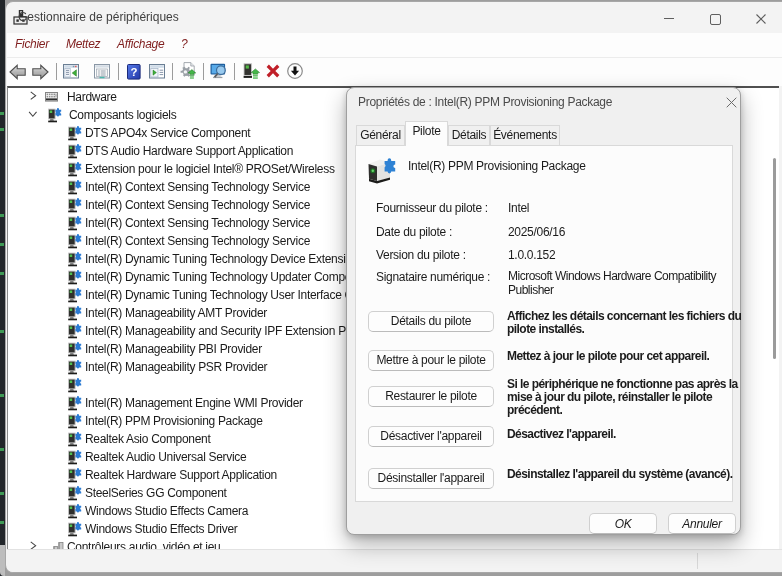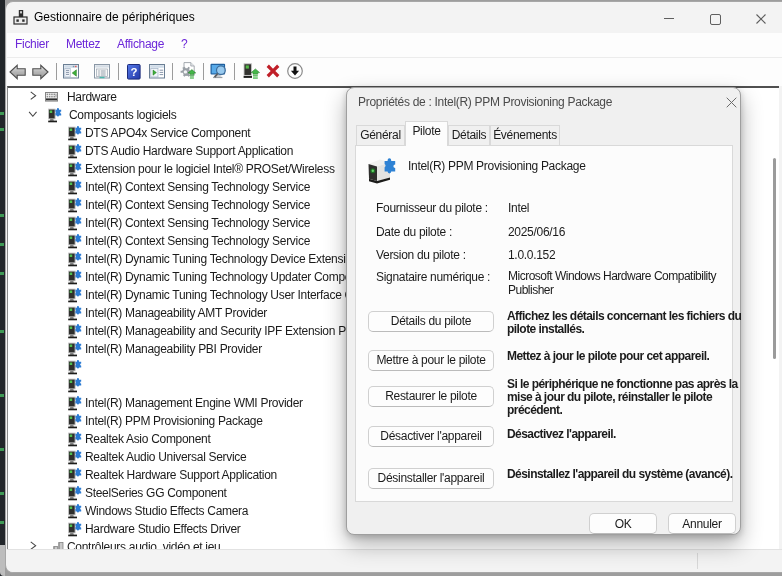--- a/index.html
+++ b/index.html
@@ -6,23 +6,23 @@
        font-family:"Liberation Sans",sans-serif;background:#9d9d9d;letter-spacing:-0.3px;}
   .abs{position:absolute;}
   
   #term{left:0;top:0;width:5px;height:576px;background:#22262a;}
   .g{position:absolute;left:0;width:4px;height:3px;background:#3f9a55;}
   
   #win{left:5px;top:1px;width:777px;height:572px;background:#f3f3f3;
        border-radius:8px 0 0 8px;border:1px solid #a7a7a7;border-right:none;
        box-sizing:border-box;overflow:hidden;}
   #titlebar{left:0;top:0;width:100%;height:31px;}
-  #title-txt{left:28px;top:8px;font-size:12px;color:#000000;letter-spacing:0px;text-align:center;}
+  #title-txt{left:12px;top:8px;font-size:12px;color:#404040;letter-spacing:0px;text-align:center;}
   #menubar{left:1px;top:31px;width:775px;height:24px;background:#fdfdfd;
-           border-bottom:1px solid #ececec;font-size:12px;color:#6d28d9;}
+           border-bottom:1px solid #ececec;font-size:12px;color:#7f1d1d;font-style:italic;}
   .mi{position:absolute;top:4px;}
   #toolbar{left:1px;top:56px;width:775px;height:28px;background:#fdfdfd;}
   .tsep{position:absolute;top:5px;width:1px;height:17px;background:#9c9c9c;}
   .ticon{position:absolute;top:5px;}
   
   #tree{left:1px;top:84px;width:771px;height:461px;background:#fff;
         border-top:2px solid #505050;border-left:1px solid #8a8a8a;overflow:hidden;}
   .row{position:absolute;height:18px;font-size:12px;color:#1b1b1b;white-space:nowrap;}
   .row .txt{position:absolute;top:2px;}
   .chev{position:absolute;top:3px;width:10px;height:10px;}
@@ -43,21 +43,21 @@
   .lbl{position:absolute;font-size:12px;color:#1b1b1b;}
   .val{position:absolute;font-size:12px;color:#1b1b1b;}
   .wbtn{position:absolute;width:126px;height:21px;background:#fdfdfd;
         border:1px solid #d0d0d0;border-bottom-color:#bbbbbb;border-radius:5px;
         box-sizing:border-box;font-size:12px;color:#1b1b1b;text-align:center;
         line-height:19px;}
   .desc{position:absolute;left:151px;font-size:12px;color:#1b1b1b;line-height:13px;letter-spacing:-0.55px;white-space:nowrap;font-weight:bold;}
   .okbtn{position:absolute;width:68px;height:21px;background:#fdfdfd;
         border:1px solid #d0d0d0;border-bottom-color:#bbbbbb;border-radius:5px;
         box-sizing:border-box;font-size:12px;color:#1b1b1b;text-align:center;
-        line-height:20px;}
+        line-height:20px;font-style:italic;}
 </style></head>
 <body>
 
 <div class="abs" id="win">
   <div class="abs" id="titlebar">
     <svg class="abs" style="left:7px;top:7px" width="15" height="16" viewBox="0 0 15 16">
       <rect x="5.8" y="1" width="4.4" height="7" fill="#2e2e2e"></rect>
       <rect x="7.2" y="2.2" width="1.6" height="2.2" fill="#f5f5f5"></rect>
       <rect x="1" y="8" width="13" height="7" fill="#ececec" stroke="#2e2e2e" stroke-width="1.2"></rect>
       <rect x="3.4" y="10.4" width="2.4" height="2.4" fill="#2e2e2e"></rect>
@@ -334,20 +334,21 @@
         <span class="txt" style="left:77px">Intel(R) Manageability PBI Provider</span>
       </div>
     <div class="row" style="left:0;top:270px;width:771px">
         <svg class="abs" style="left:60px;top:1px" width="14" height="16" viewBox="0 0 14 16">
 <rect x="0.5" y="2.1" width="6.6" height="9.8" fill="#2f2f2d" stroke="#c6c6c6" stroke-width="0.9"></rect>
 <rect x="1.7" y="3.5" width="2.5" height="2.5" fill="#4fc24f"></rect>
 <path d="M2.3 12.6 h3 l0.6 1 h-4.2 z" fill="#1d1d1b"></path>
 <rect x="0.2" y="13.6" width="8.8" height="1.7" fill="#1d1d1b"></rect>
 <path d="M7.4 2.7 h1.5 v-0.65 a1.05 1.05 0 0 1 2.1 0 V2.7 H13.2 v1.85 a1.05 1.05 0 0 0 0 2.1 v1.85 h-2.2 a1.05 1.05 0 0 1 -2.1 0 H7.4 v-2.3 a1.05 1.05 0 0 0 0 -1.7 z" fill="#2b7bd3"></path>
 </svg>
+        <span class="txt" style="left:77px">Intel(R) Manageability PSR Provider</span>
       </div>
     <div class="row" style="left:0;top:288px;width:771px">
         <svg class="abs" style="left:60px;top:1px" width="14" height="16" viewBox="0 0 14 16">
 <rect x="0.5" y="2.1" width="6.6" height="9.8" fill="#2f2f2d" stroke="#c6c6c6" stroke-width="0.9"></rect>
 <rect x="1.7" y="3.5" width="2.5" height="2.5" fill="#4fc24f"></rect>
 <path d="M2.3 12.6 h3 l0.6 1 h-4.2 z" fill="#1d1d1b"></path>
 <rect x="0.2" y="13.6" width="8.8" height="1.7" fill="#1d1d1b"></rect>
 <path d="M7.4 2.7 h1.5 v-0.65 a1.05 1.05 0 0 1 2.1 0 V2.7 H13.2 v1.85 a1.05 1.05 0 0 0 0 2.1 v1.85 h-2.2 a1.05 1.05 0 0 1 -2.1 0 H7.4 v-2.3 a1.05 1.05 0 0 0 0 -1.7 z" fill="#2b7bd3"></path>
 </svg>
       </div>
@@ -422,21 +423,21 @@
         <span class="txt" style="left:77px">Windows Studio Effects Camera</span>
       </div>
     <div class="row" style="left:0;top:432px;width:771px">
         <svg class="abs" style="left:60px;top:1px" width="14" height="16" viewBox="0 0 14 16">
 <rect x="0.5" y="2.1" width="6.6" height="9.8" fill="#2f2f2d" stroke="#c6c6c6" stroke-width="0.9"></rect>
 <rect x="1.7" y="3.5" width="2.5" height="2.5" fill="#4fc24f"></rect>
 <path d="M2.3 12.6 h3 l0.6 1 h-4.2 z" fill="#1d1d1b"></path>
 <rect x="0.2" y="13.6" width="8.8" height="1.7" fill="#1d1d1b"></rect>
 <path d="M7.4 2.7 h1.5 v-0.65 a1.05 1.05 0 0 1 2.1 0 V2.7 H13.2 v1.85 a1.05 1.05 0 0 0 0 2.1 v1.85 h-2.2 a1.05 1.05 0 0 1 -2.1 0 H7.4 v-2.3 a1.05 1.05 0 0 0 0 -1.7 z" fill="#2b7bd3"></path>
 </svg>
-        <span class="txt" style="left:77px">Hardware Studio Effects Driver</span>
+        <span class="txt" style="left:77px">Windows Studio Effects Driver</span>
       </div>
     <div class="row" style="left:0;top:450px;width:771px">
         <svg class="chev" style="left:20px" width="11" height="11" viewBox="0 0 11 11">
           <path d="M3 1 L8.4 5.1 L3 9.2" fill="none" stroke="#454545" stroke-width="1.2"></path>
         </svg>
         <svg class="abs" style="left:40px;top:2px" width="16" height="15" viewBox="0 0 16 15">
 <g fill="#c9c9c9" stroke="#777" stroke-width="0.7">
 <rect x="1.5" y="9.5" width="3" height="5"></rect>
 <rect x="5.8" y="6.5" width="3.6" height="8"></rect>
 <rect x="10.8" y="2.5" width="4.2" height="12"></rect>

